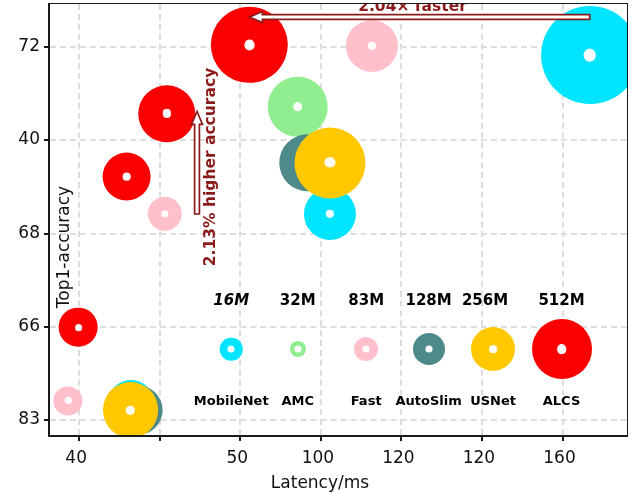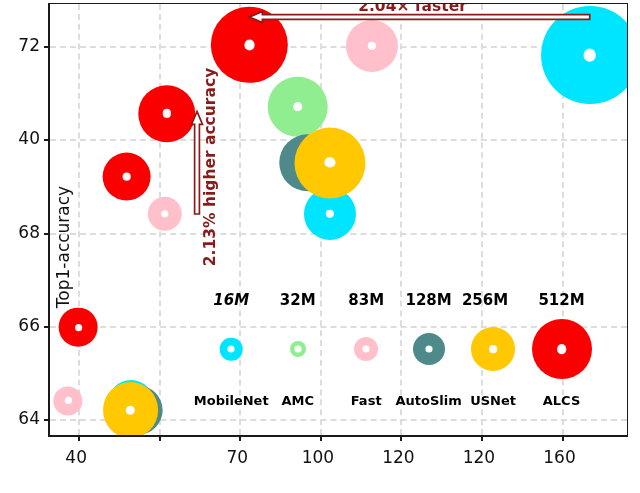--- a/index.html
+++ b/index.html
@@ -151,25 +151,26 @@
       <div class="xtick-mark" style="left: 350.417px;"></div>
       <div class="xtick-mark" style="left: 430.972px;"></div>
       <div class="xtick-mark" style="left: 511.528px;"></div>
       <div class="ytick-mark" style="top: 415.333px;"></div>
       <div class="ytick-mark" style="top: 322px;"></div>
       <div class="ytick-mark" style="top: 228.667px;"></div>
       <div class="ytick-mark" style="top: 135.333px;"></div>
       <div class="ytick-mark" style="top: 42px;"></div>
     </div>
   <div class="ylabel">Top1-accuracy</div>
+  <div class="xlabel">Latency/ms</div>
 <div class="xtick-lbl" style="left: 76.1944px; top: 447px;">40</div>
     <div class="xtick-lbl" style="left: 156.75px; top: 447px; margin-top: 48px;">60</div>
-    <div class="xtick-lbl" style="left: 237.306px; top: 447px;">70</div>
+    <div class="xtick-lbl" style="left: 237.306px; top: 447px;">50</div>
     <div class="xtick-lbl" style="left: 317.861px; top: 447px;">100</div>
     <div class="xtick-lbl" style="left: 398.417px; top: 447px;">120</div>
     <div class="xtick-lbl" style="left: 478.972px; top: 447px;">120</div>
     <div class="xtick-lbl" style="left: 559.528px; top: 447px;">160</div>
-    <div class="ytick-lbl" style="right: 600px; top: 418.333px; position: absolute;">64</div>
+    <div class="ytick-lbl" style="right: 600px; top: 418.333px; position: absolute;">83</div>
     <div class="ytick-lbl" style="right: 600px; top: 325px; position: absolute;">66</div>
     <div class="ytick-lbl" style="right: 600px; top: 231.667px; position: absolute;">68</div>
     <div class="ytick-lbl" style="right: 600px; top: 138.333px; position: absolute;">40</div>
     <div class="ytick-lbl" style="right: 600px; top: 45px; position: absolute; margin-left: 32px;">72</div>
   </div>
 
 </body></html>

